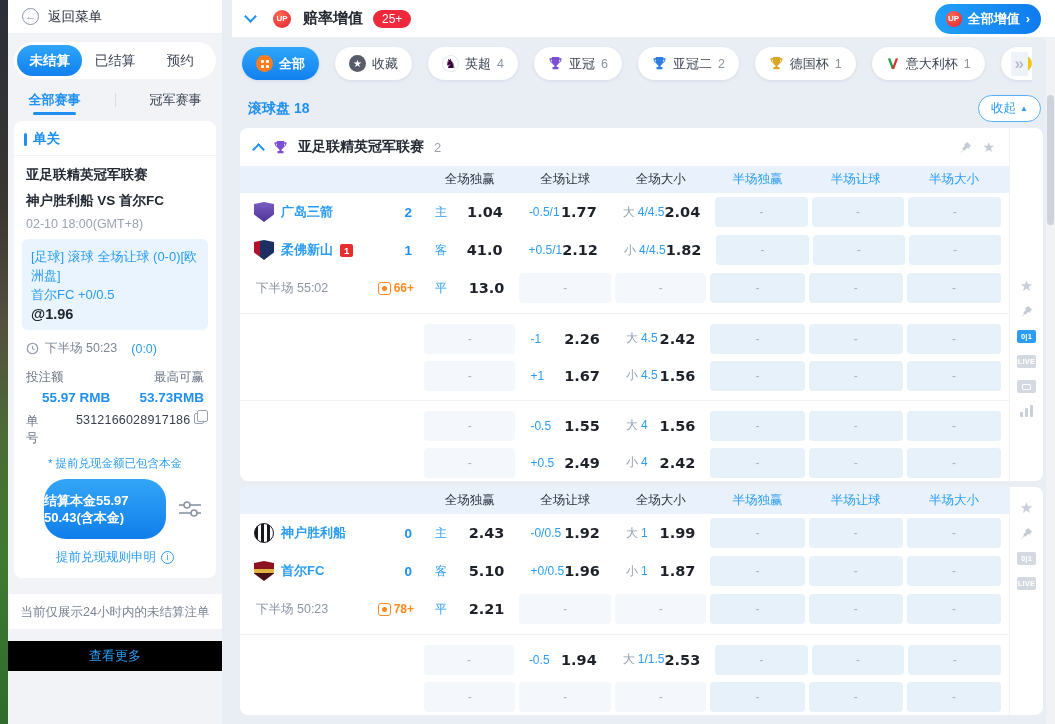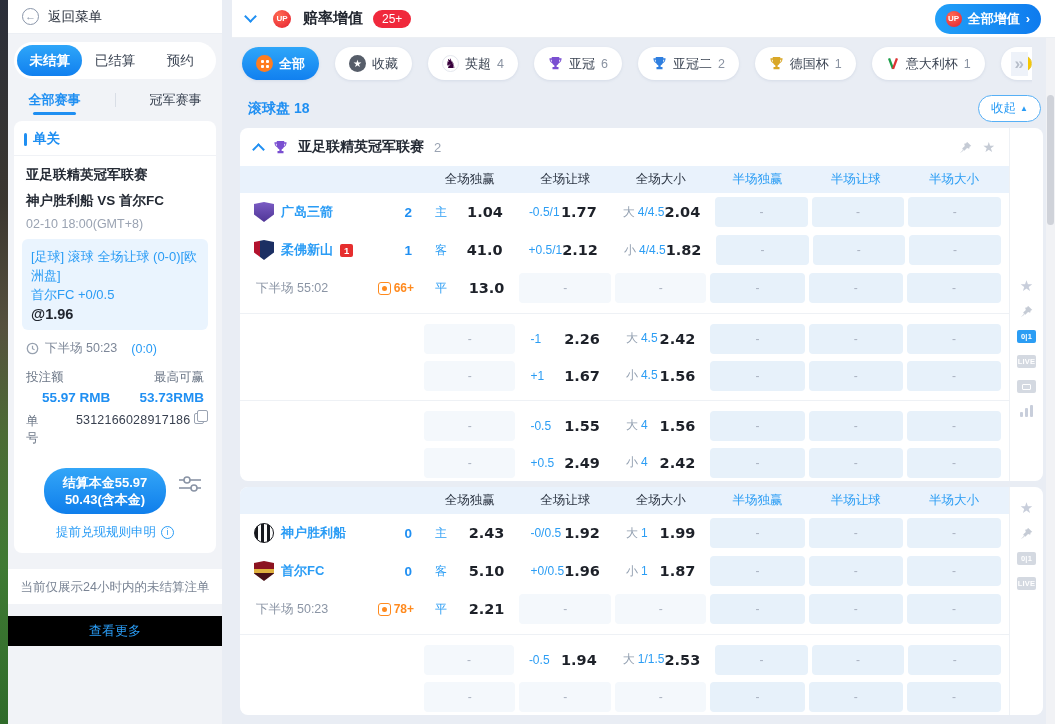--- a/index.html
+++ b/index.html
@@ -42,21 +42,21 @@
   .stake-col .lab { font-size:12.5px; color:#6b7686; }
   .stake-col .val { font-size:13.5px; font-weight:bold; color:#1f8ff2; margin-top:4px;margin-left:16px; }
   .stake-col.right { text-align:right; }
   .slip-order { display:flex; align-items:flex-start; padding:8px 12px 0 12px; font-size:12.5px; }
   .slip-order .lab { color:#6b7686; }
   .slip-order .no { color:#394150; margin-left:26px; letter-spacing:.2px; }
   .copy-ic { width:10px; height:11px; border:1.2px solid #9aa3b2; border-radius:2px; margin-left:4px; position:relative; background:#fff; }
   .copy-ic:before { content:""; position:absolute; left:2px; top:-4px; width:9px; height:10px; border:1.2px solid #9aa3b2; border-radius:2px; background:#fff; }
   .slip-note { text-align:center; color:#2a9cf5; font-size:11.5px; padding:9px 0 2px 0; }
   .slip-action { display:flex; align-items:center; gap:12px; padding:6px 14px 0 30px; }
-  .cashout-btn { flex:1; background:linear-gradient(180deg,#33a6f8,#0f7eeb); border-radius:22px; color:#fff; font-weight:bold; font-size:13px; text-align:center; padding:6px 0; line-height:17px;margin-top:15px; }
+  .cashout-btn { flex:1; background:linear-gradient(180deg,#33a6f8,#0f7eeb); border-radius:22px; color:#fff; font-weight:bold; font-size:13px; padding:13px 0; line-height:17px; }
   .slider-ic { width:24px; height:20px; flex:0 0 auto; }
   .slip-rules { text-align:center; color:#2a9cf5; font-size:12.5px; padding:10px 0 2px 0; display:flex; align-items:center; justify-content:center; gap:5px; }
   .info-ic { width:13px; height:13px; border:1.2px solid #2a9cf5; border-radius:50%; font-size:9px; line-height:11px; text-align:center; color:#2a9cf5; font-style:normal; }
   .sb-footer { margin-top:16px; }
   .sb-footer .note { text-align:center; font-size:12.5px; color:#7a8494; background:#fff; padding:10px 0 8px 0; }
   .sb-footer .more { text-align:center; font-size:13px; color:#2a9cf5; background:#000000; padding:6px 0;margin-top:12px; }
 
   
   .main { position:absolute; left:232px; top:0; width:823px; height:724px; }
   .topbar { height:38px; background:#fff; display:flex; align-items:center; padding:0 14px; border-bottom:1px solid #eceff3; }
@@ -197,20 +197,21 @@
       <div class="stake-col right">
         <div class="lab">最高可赢</div>
         <div class="val">53.73RMB</div>
       </div>
     </div>
     <div class="slip-order">
       <span class="lab">单号</span>
       <span class="no">5312166028917186</span>
       <span class="copy-ic"></span>
     </div>
+    <div class="slip-note">* 提前兑现金额已包含本金</div>
     <div class="slip-action">
       <div class="cashout-btn">
         <div>结算本金55.97</div>
         <div>50.43(含本金)</div>
       </div>
       <svg class="slider-ic" viewBox="0 0 24 20">
         <line x1="1" y1="6" x2="23" y2="6" stroke="#8a94a5" stroke-width="1.6"></line>
           <circle cx="9" cy="6" r="3" fill="#fff" stroke="#8a94a5" stroke-width="1.6"></circle>
         <line x1="1" y1="14" x2="23" y2="14" stroke="#8a94a5" stroke-width="1.6"></line>
           <circle cx="16" cy="14" r="3" fill="#fff" stroke="#8a94a5" stroke-width="1.6"></circle>

